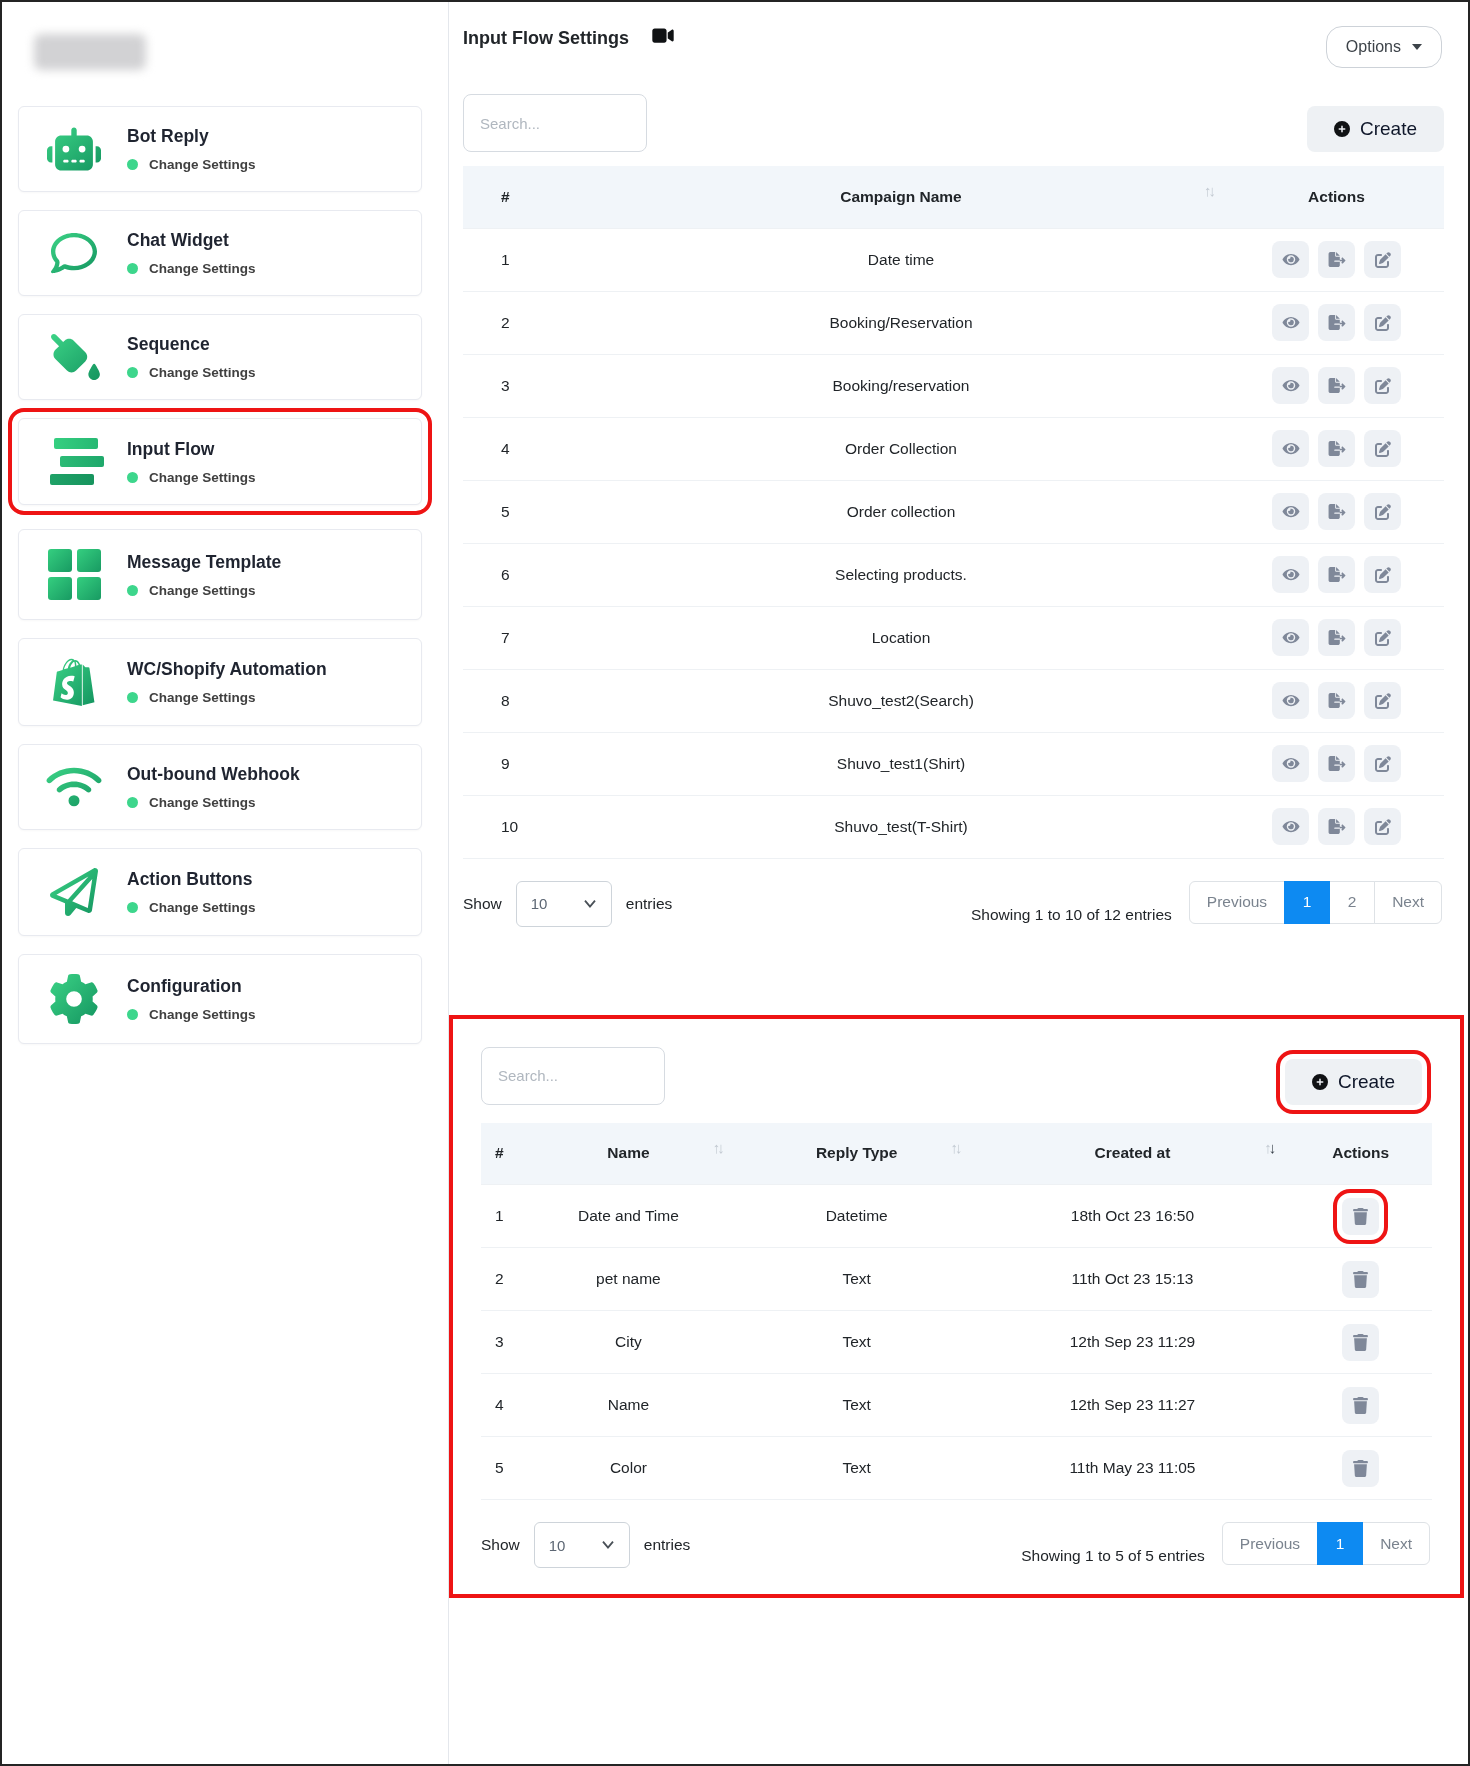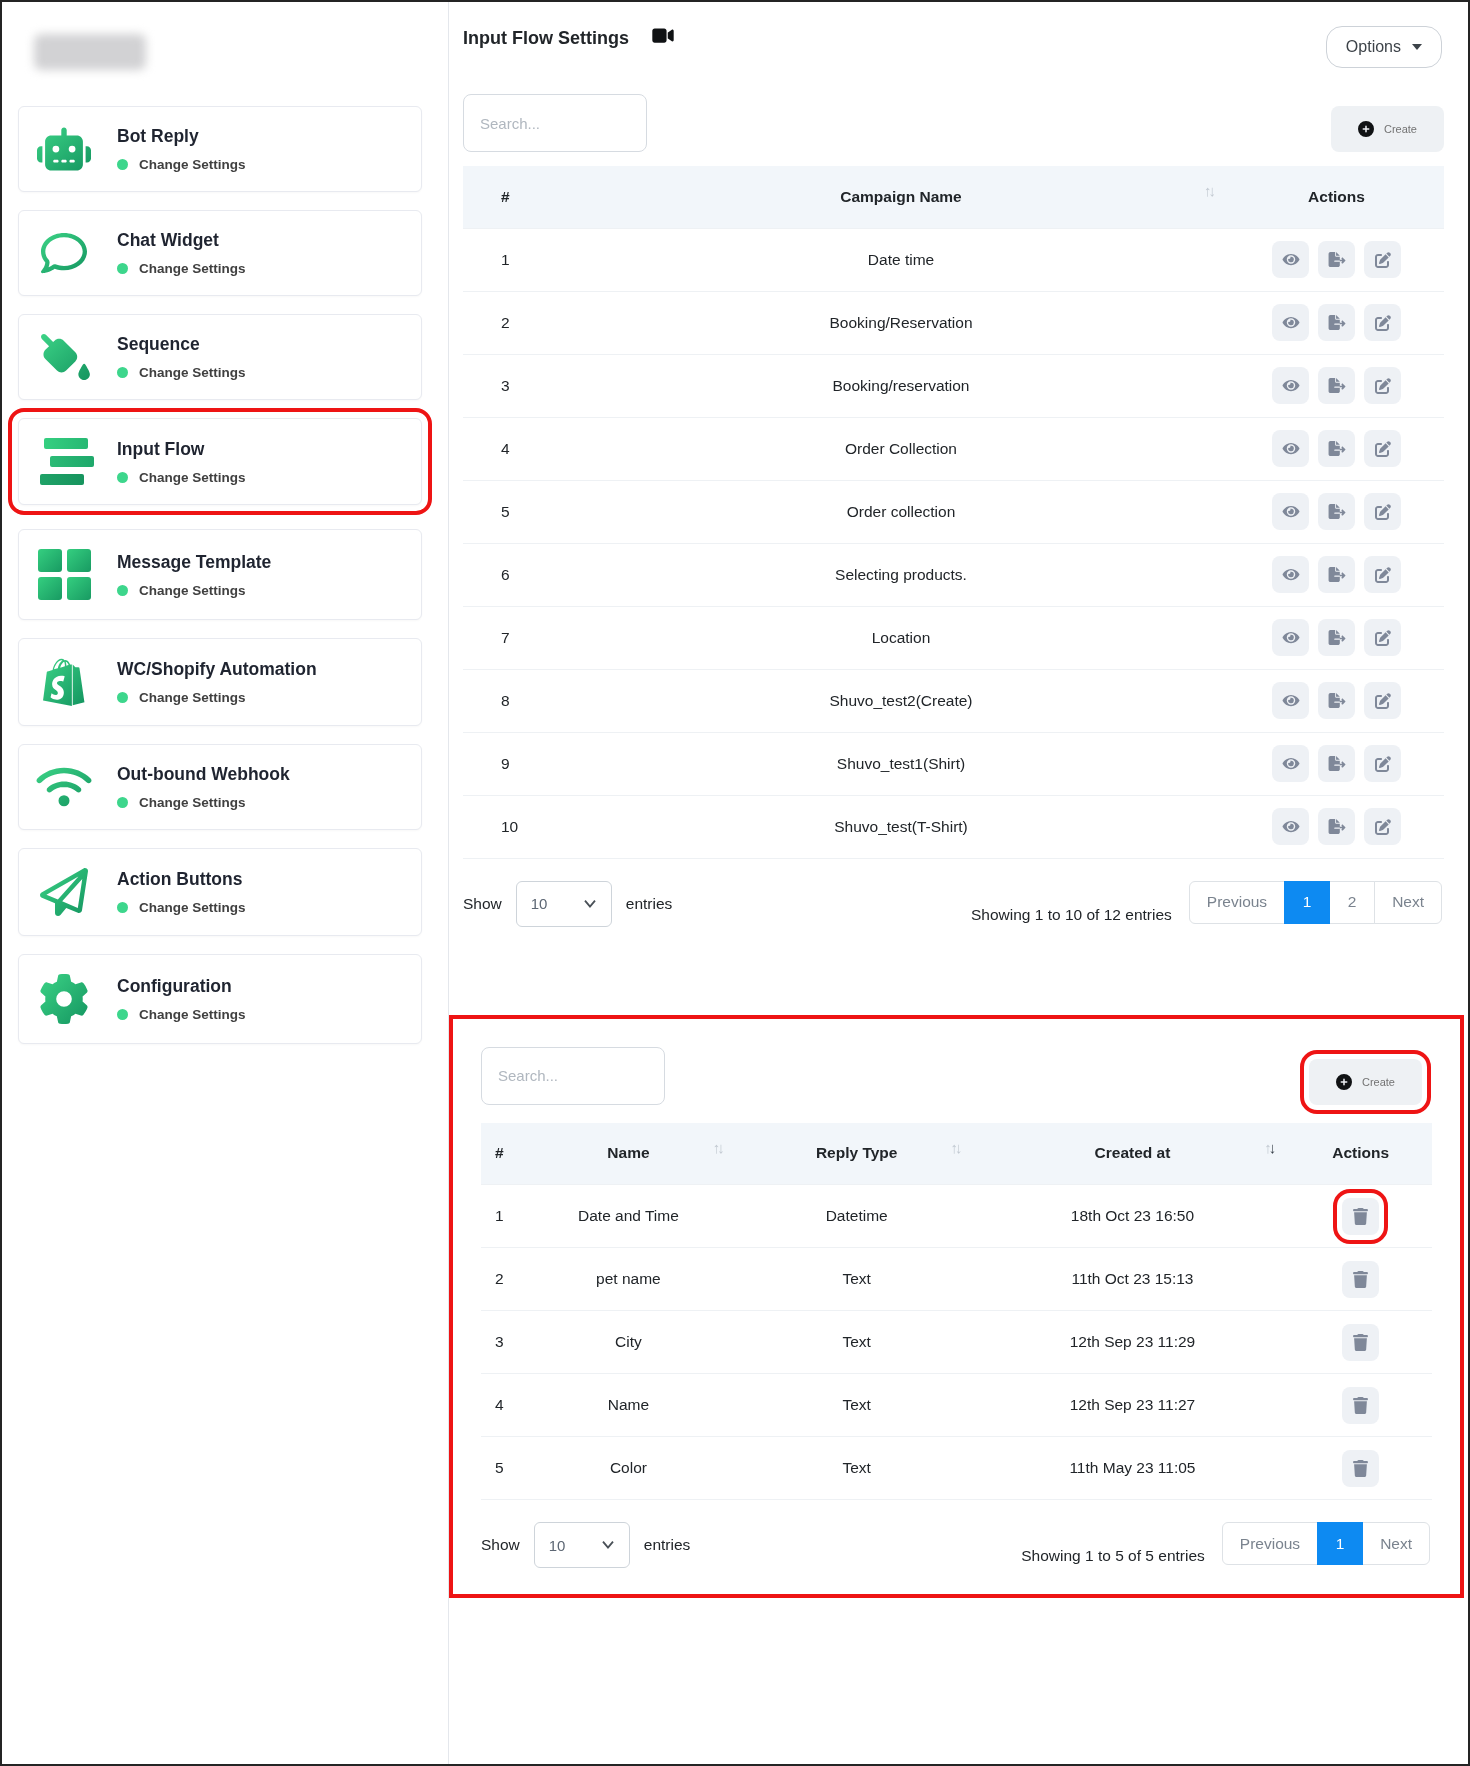--- a/index.html
+++ b/index.html
@@ -2,21 +2,21 @@
 <html><head>
 <meta charset="utf-8">
 <style>
   * { box-sizing: border-box; margin: 0; padding: 0; }
   body { background:#fff; font-family:"Liberation Sans", sans-serif; color:#212529; }
   .screen { width:1470px; height:1766px; border:2px solid #242424; background:#fff; display:flex; overflow:hidden; }
 
   
   .sidebar { width:447px; min-width:447px; border-right:1px solid #e4e7ec; padding:28px 26px 0 16px; }
   .logo-blur { width:112px; height:36px; background:#d2d2d4; border-radius:7px; filter:blur(5px); margin:4px 0 36px 16px; }
-  .side-card { background:#fff; border:1px solid #e8eaf0; border-radius:6px; padding:19px 16px; display:flex; align-items:center; gap:24px; margin-bottom:18px; box-shadow:0 1px 2px rgba(16,24,40,.03); }
+  .side-card { background:#fff; border:1px solid #e8eaf0; border-radius:6px; padding:19px 26px; display:flex; align-items:center; gap:24px; margin-bottom:18px; box-shadow:0 1px 2px rgba(16,24,40,.03); }
   .side-card .icon-wrap { width:58px; min-width:58px; display:flex; justify-content:center; align-items:center; }
   .side-title { font-size:17.5px; font-weight:700; color:#1f2430; margin-bottom:10px; }
   .side-link { display:flex; align-items:center; gap:11px; }
   .dot { width:11px; height:11px; border-radius:50%; background:#3dd68c; }
   .change-link { color:#404040; font-weight:700; font-size:13.5px; text-decoration:none; cursor:pointer; }
   .outline-red { outline:4px solid #ee1414; outline-offset:6px; }
   .bars { width:48px; display:flex; flex-direction:column; gap:7px; }
   .bars div { height:11px; border-radius:2px; }
   .bars .b1 { width:44px; margin-left:4px; background:linear-gradient(90deg,#35cf80,#27b873); }
   .bars .b2 { width:44px; margin-left:10px; background:linear-gradient(90deg,#2cbb76,#1ea86b); }
@@ -27,21 +27,21 @@
   
   .main { flex:1; padding:24px 24px 0 14px; display:flex; flex-direction:column; }
   .main-header { display:flex; justify-content:space-between; align-items:flex-start; margin-bottom:26px; }
   .page-title { font-size:18px; font-weight:700; display:flex; align-items:center; gap:22px; }
   .options-btn { border:1px solid #cdd2d8; border-radius:16px; background:#fff; padding:11px 19px; font-size:16px; color:#3d4349; display:flex; align-items:center; gap:11px; cursor:pointer; margin-right:2px; font-family:inherit; }
   .caret-down { width:0; height:0; border-left:5px solid transparent; border-right:5px solid transparent; border-top:6px solid #3d4349; }
 
   .table-toolbar { display:flex; justify-content:space-between; align-items:flex-end; margin-bottom:14px; }
   .search-input { width:184px; height:58px; border:1px solid #d6dbe1; border-radius:8px; padding:8px 16px; font-size:15px; color:#495057; font-family:inherit; outline:none; }
   .search-input::placeholder { color:#b0b7bf; }
-  .create-btn { background:#eef1f4; border:none; border-radius:8px; padding:0 27px; height:46px; font-size:11px; color:#737373; display:flex; align-items:center; gap:10px; cursor:pointer; font-family:inherit; }
+  .create-btn { background:#eef1f4; border:none; border-radius:8px; padding:0 27px; height:46px; font-size:19px; color:#0f172a; display:flex; align-items:center; gap:10px; cursor:pointer; font-family:inherit; }
 
   table.tbl { width:100%; border-collapse:collapse; }
   .tbl thead th { background:#f2f6fa; font-weight:700; font-size:15.5px; padding:0 12px; height:62px; position:relative; }
   .tbl tbody td { font-size:15.5px; padding:0 12px; height:63px; border-top:1px solid #eef1f4; }
   .tbl tbody tr:last-child td { border-bottom:1px solid #eef1f4; }
   .c-num { width:110px; text-align:left; padding-left:38px !important; }
   .c-name { text-align:center; }
   .c-act { width:215px; text-align:center; }
   .sort { position:absolute; top:16px; right:16px; font-size:15px; color:#c3cad2; letter-spacing:-3px; font-weight:400; }
   .sort .dark { color:#3a424c; font-weight:700; }
@@ -466,21 +466,21 @@
                     <svg width="16" height="16" viewBox="0 0 512 512" style="display:block;fill:#7f8899">
                       <path d="M471.6 21.7c-21.9-21.9-57.3-21.9-79.2 0L362.3 51.7l97.9 97.9 30.1-30.1c21.9-21.9 21.9-57.3 0-79.2L471.6 21.7zm-299.2 220c-6.1 6.1-10.8 13.6-13.5 21.9l-29.6 88.8c-2.9 8.6-.6 18.1 5.8 24.6s15.9 8.7 24.6 5.8l88.8-29.6c8.2-2.7 15.7-7.4 21.9-13.5L437.7 172.3 339.7 74.3 172.4 241.7zM96 64C43 64 0 107 0 160V416c0 53 43 96 96 96H352c53 0 96-43 96-96V320c0-17.7-14.3-32-32-32s-32 14.3-32 32v96c0 17.7-14.3 32-32 32H96c-17.7 0-32-14.3-32-32V160c0-17.7 14.3-32 32-32h96c17.7 0 32-14.3 32-32s-14.3-32-32-32H96z"></path>
                     </svg>
                   </span>
                 </button>
               </div>
             </td>
           </tr>
         <tr>
             <td class="c-num">8</td>
-            <td class="c-name">Shuvo_test2(Create)</td>
+            <td class="c-name">Shuvo_test2(Search)</td>
             <td class="c-act">
               <div class="act-group">
                 <button class="act-btn">
                   <span>
                     <svg width="18" height="15" viewBox="0 0 576 512" style="display:block;fill:#7f8899">
                       <path d="M572.5 241.4C518.3 135.6 410.9 64 288 64S57.7 135.6 3.5 241.4a32.4 32.4 0 0 0 0 29.2C57.7 376.4 165.1 448 288 448s230.3-71.6 284.5-177.4a32.4 32.4 0 0 0 0-29.2zM288 400a144 144 0 1 1 144-144 143.9 143.9 0 0 1-144 144zm0-240a95.3 95.3 0 0 0-25.3 3.4 48 48 0 0 1-66.3 66.3A95.8 95.8 0 1 0 288 160z"></path>
                     </svg>
                   </span>
                 </button>
                 <button class="act-btn">

